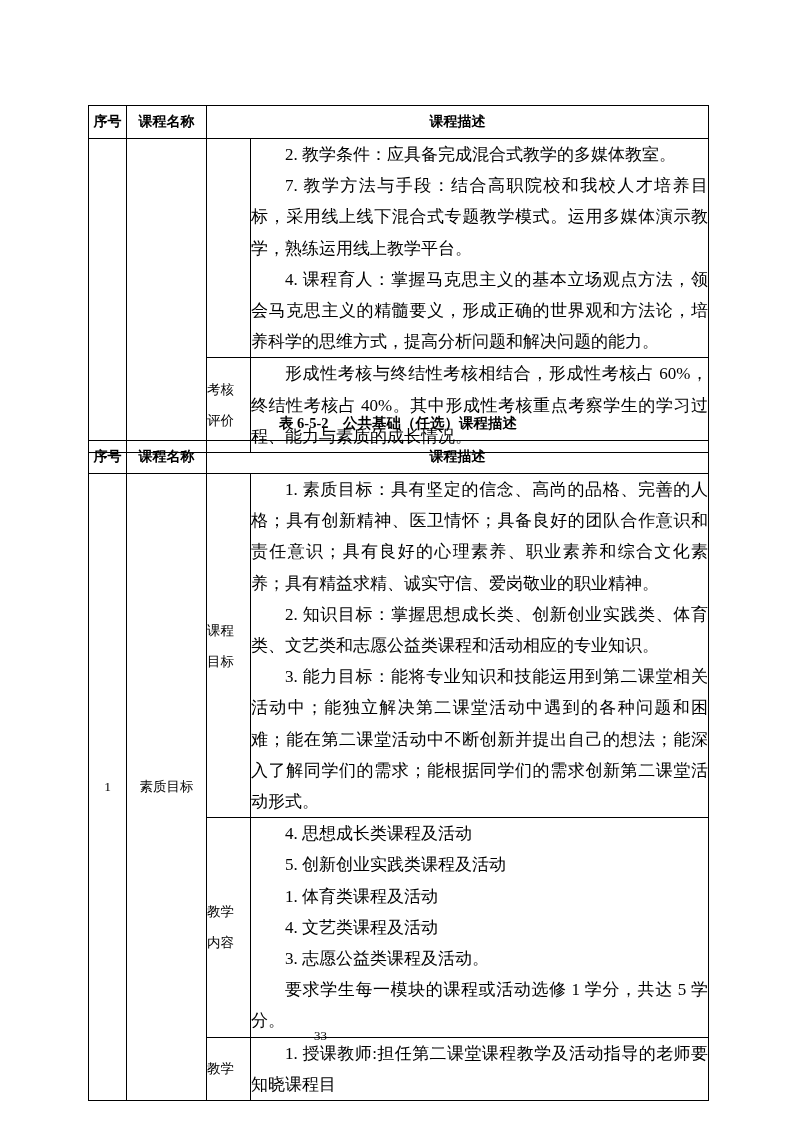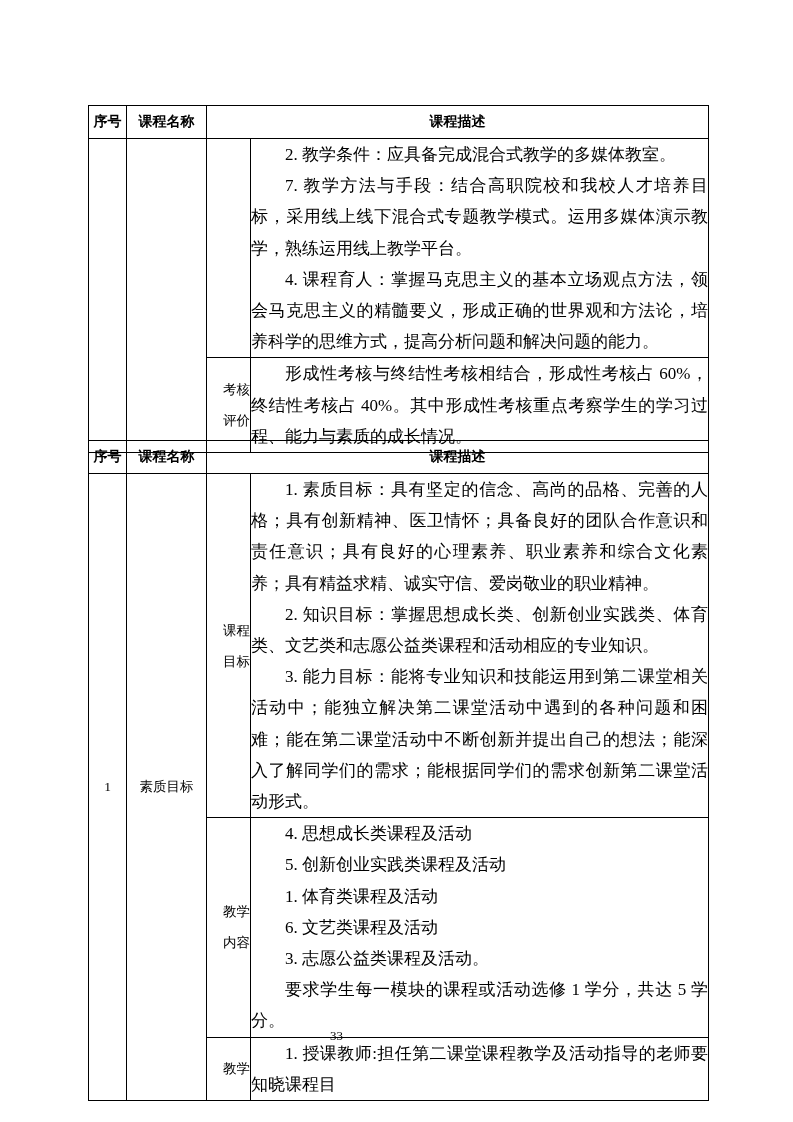--- a/index.html
+++ b/index.html
@@ -21,33 +21,33 @@
   table.doc{
     position:absolute;left:88px;width:620px;border-collapse:collapse;table-layout:fixed;
   }
   #table1{top:105px;}
   #table2{top:440px;}
   table.doc td{border:1px solid #000;vertical-align:middle;padding:0;overflow:hidden;}
   td.hcell{
     font-weight:bold;font-size:14px;text-align:center;height:32px;line-height:32px;
   }
   td.seq,td.cname{text-align:center;font-size:13.5px;}
-  td.sublabel{text-align:right;font-size:13.5px;}
+  td.sublabel{text-align:left;font-size:13.5px;}
   .sublabel div{line-height:31px;}
   td.content{padding:2px 10px;}
   td.content p{
     margin:0;font-size:17px;line-height:31.2px;text-align:justify;text-indent:2em;
   }
   
   .caption{
     position:absolute;top:412px;left:88px;width:620px;text-align:center;
     font-weight:bold;font-size:14.5px;line-height:22px;
   }
   .pagenum{
-    position:absolute;top:1028px;left:16px;width:641px;text-align:center;font-size:13px;font-family:Liberation Serif, serif;
+    position:absolute;top:1028px;left:0;width:641px;text-align:center;font-size:13px;font-family:Liberation Serif, serif;
   }
 </style>
 </head>
 <body>
 
 <div class="page">
 
 
   <table class="doc" id="table1">
     <colgroup>
@@ -77,20 +77,21 @@
         <div>考核</div>
         <div>评价</div>
       </td>
       <td class="content">
         <p>形成性考核与终结性考核相结合，形成性考核占 60%，终结性考核占 40%。其中形成性考核重点考察学生的学习过程、能力与素质的成长情况。</p>
       </td>
     </tr>
   </tbody>
     </table>
 
+  <div class="caption">表 6-5-2　公共基础（任选）课程描述</div>
 
   <table class="doc" id="table2">
     <colgroup>
         <col style="width:38px">
         <col style="width:80px">
         <col style="width:44px">
         <col style="width:458px">
       </colgroup>
     <tbody>
         <tr>
@@ -113,21 +114,21 @@
     </tr>
     <tr style="height:184px;">
       <td class="sublabel">
         <div>教学</div>
         <div>内容</div>
       </td>
       <td class="content">
         <p>4. 思想成长类课程及活动</p>
         <p>5. 创新创业实践类课程及活动</p>
         <p>1. 体育类课程及活动</p>
-        <p>6. 文艺类课程及活动</p>
+        <p>4. 文艺类课程及活动</p>
         <p>3. 志愿公益类课程及活动。</p>
         <p>要求学生每一模块的课程或活动选修 1 学分，共达 5 学分。</p>
       </td>
     </tr>
     <tr style="height:32px;">
       <td class="sublabel">
         <div>教学</div>
       </td>
       <td class="content">
         <p>1. 授课教师:担任第二课堂课程教学及活动指导的老师要知晓课程目</p>

